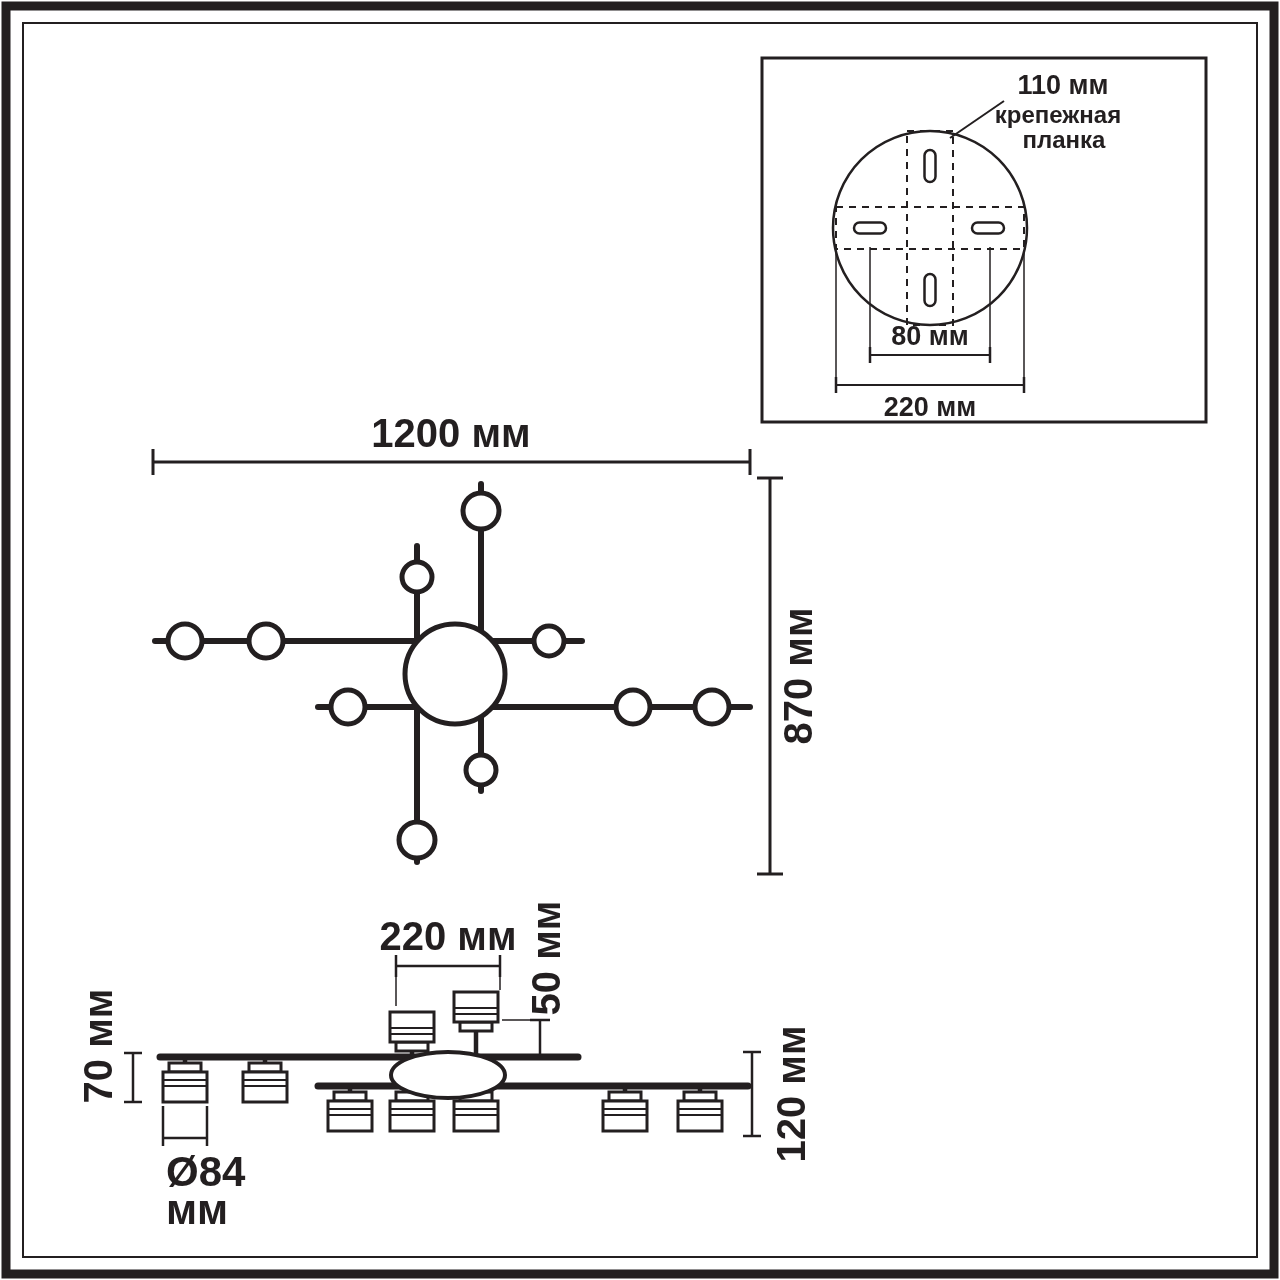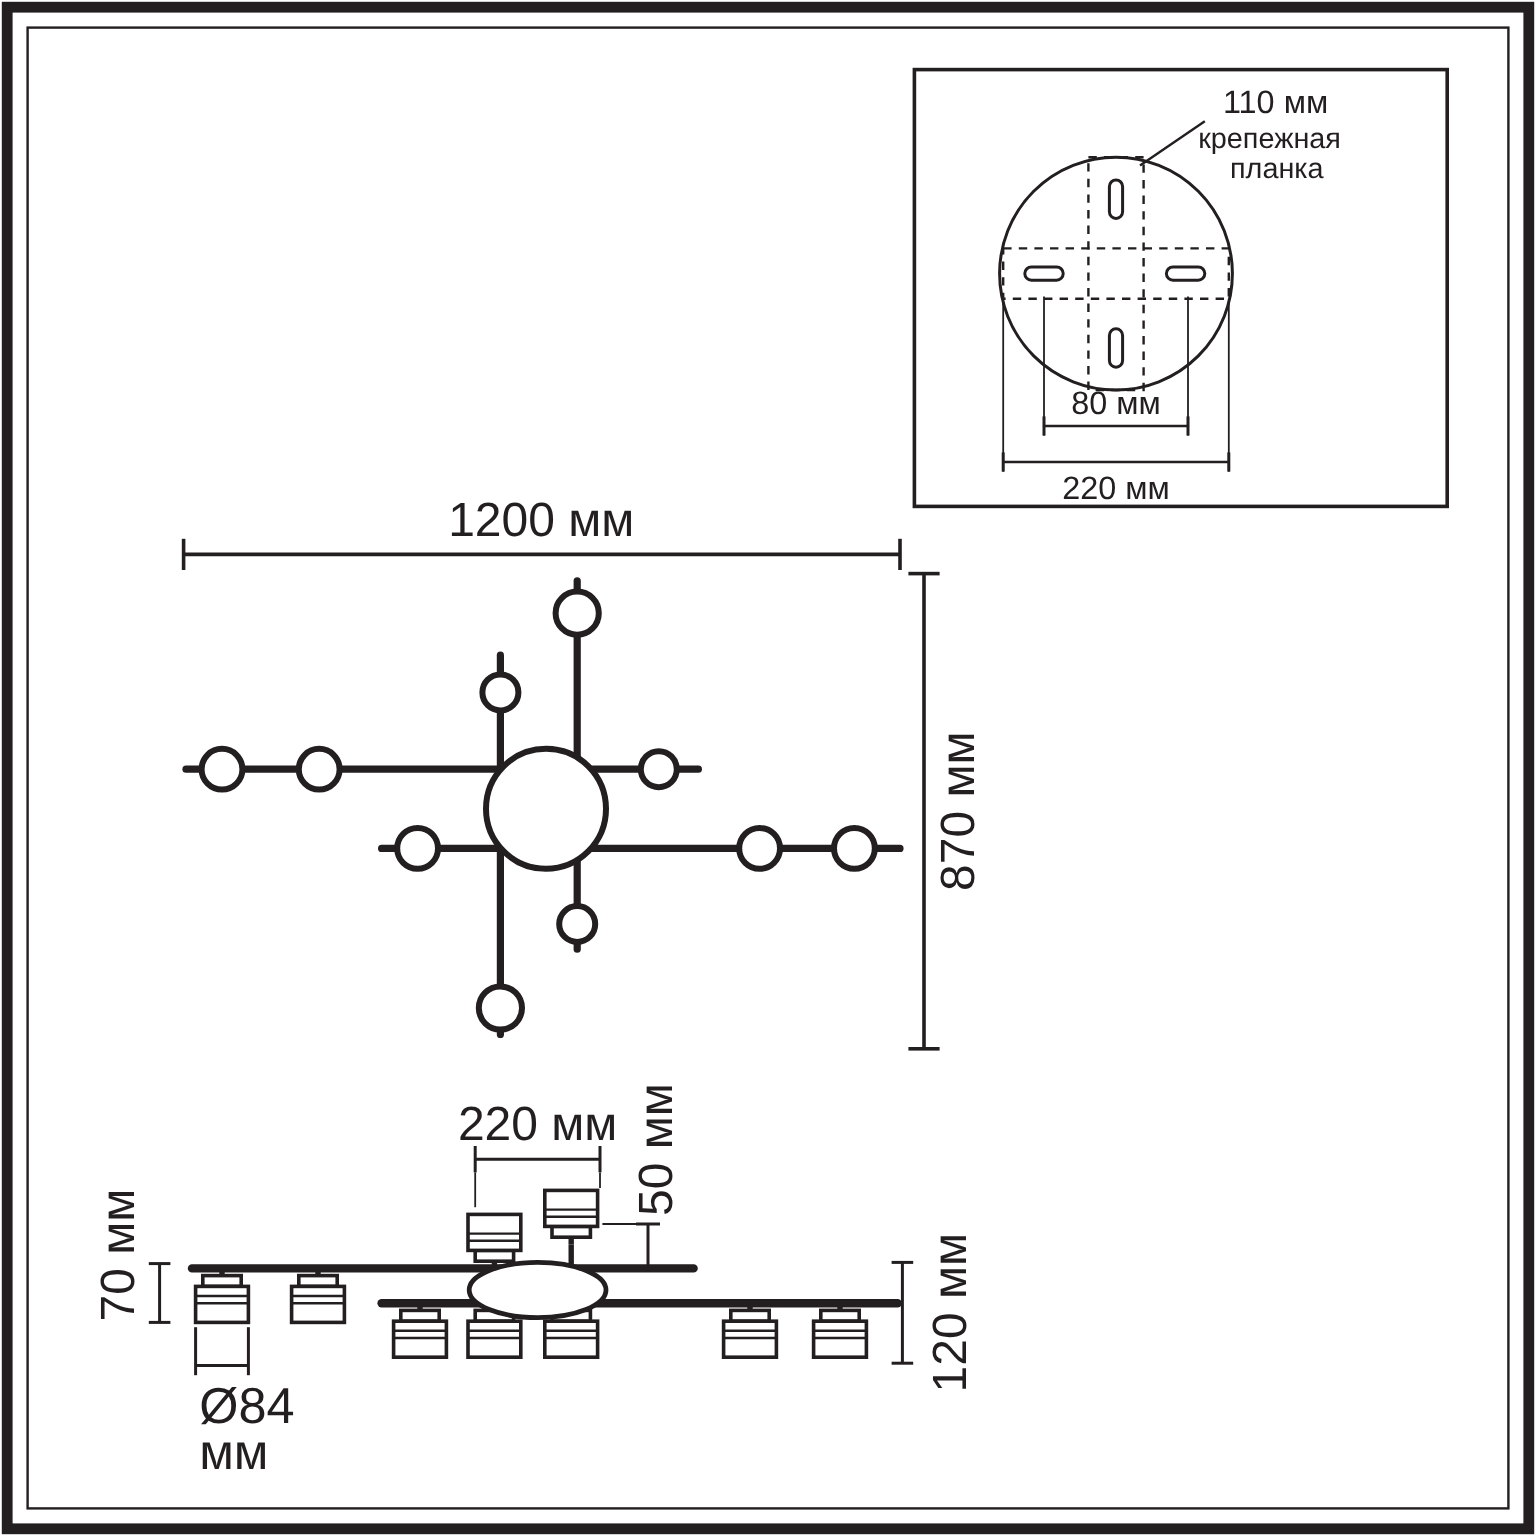--- a/index.html
+++ b/index.html
@@ -1,16 +1,16 @@
 <!DOCTYPE html>
 <html><head>
 <meta charset="utf-8">
 <style>
   html,body{margin:0;padding:0;background:#ffffff;}
-  .page{width:1280px;height:1280px;position:relative;background:#fff;}
+  .page{width:1280px;height:1280px;position:relative;background:#fff;font-weight:bold;}
   svg{display:block;}
   svg line, svg rect, svg circle, svg ellipse, svg polyline{stroke:#231f20;fill:none;}
   .bg{fill:#ffffff;stroke:none;}
   .fw{fill:#ffffff;}
   .dash{stroke-dasharray:7 6;}
   .rc{stroke-linecap:round;}
   .s15{stroke-width:1.5;}
   .s2{stroke-width:2;}
   .s25{stroke-width:2.5;}
   .s3{stroke-width:3;}

